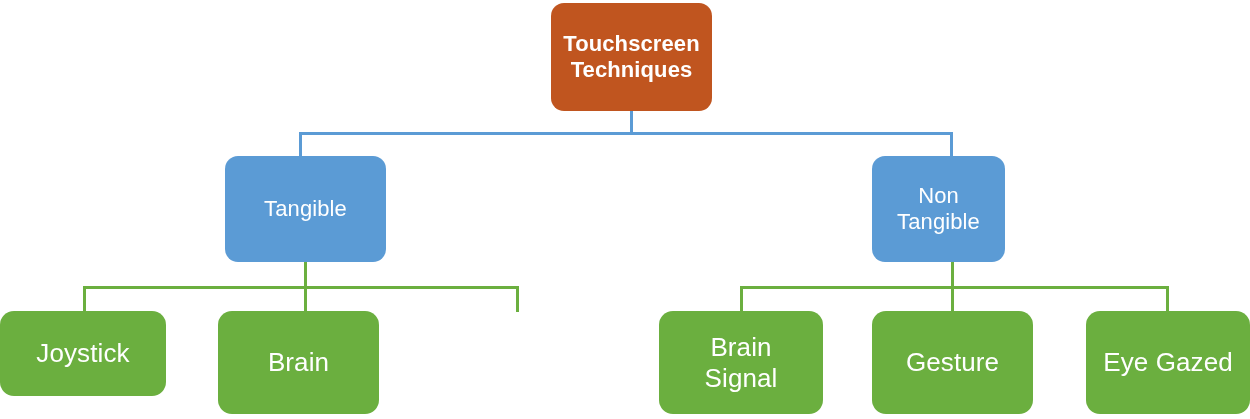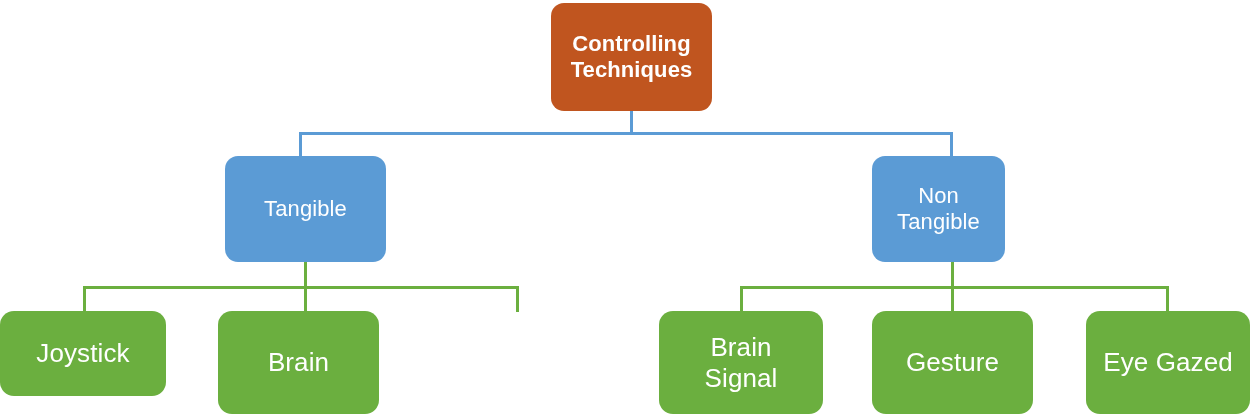--- a/index.html
+++ b/index.html
@@ -63,21 +63,21 @@
   }
   .conn.h-green {
     background: #6BAF3F;
   }
 </style>
 </head>
 <body>
 
 <div id="diagram">
 
-  <div class="node root" style="left:551px; top:3px; width:161px; height:108px;">Controlling
+  <div class="node root" style="left:551px; top:3px; width:161px; height:108px;">Touchscreen
 Techniques</div>
 
   <div class="conn v-blue" style="left:630px; top:111px; width:3px; height:24px;"></div>
   <div class="conn h-blue" style="left:299px; top:132px; width:654px; height:3px;"></div>
   <div class="conn v-blue" style="left:299px; top:132px; width:3px; height:25px;"></div>
   <div class="conn v-blue" style="left:950px; top:132px; width:3px; height:25px;"></div>
 
   <div class="node branch" style="left:225px; top:156px; width:161px; height:106px;">Tangible</div>
 
   <div class="node branch" style="left:872px; top:156px; width:133px; height:106px;">Non

